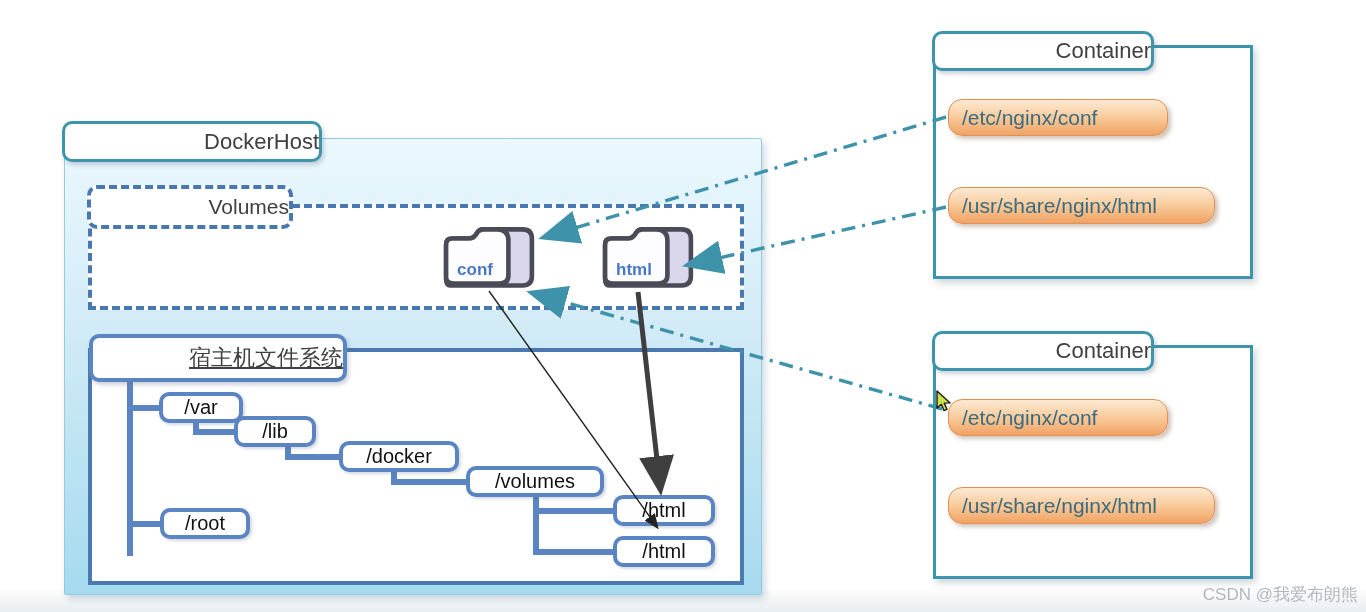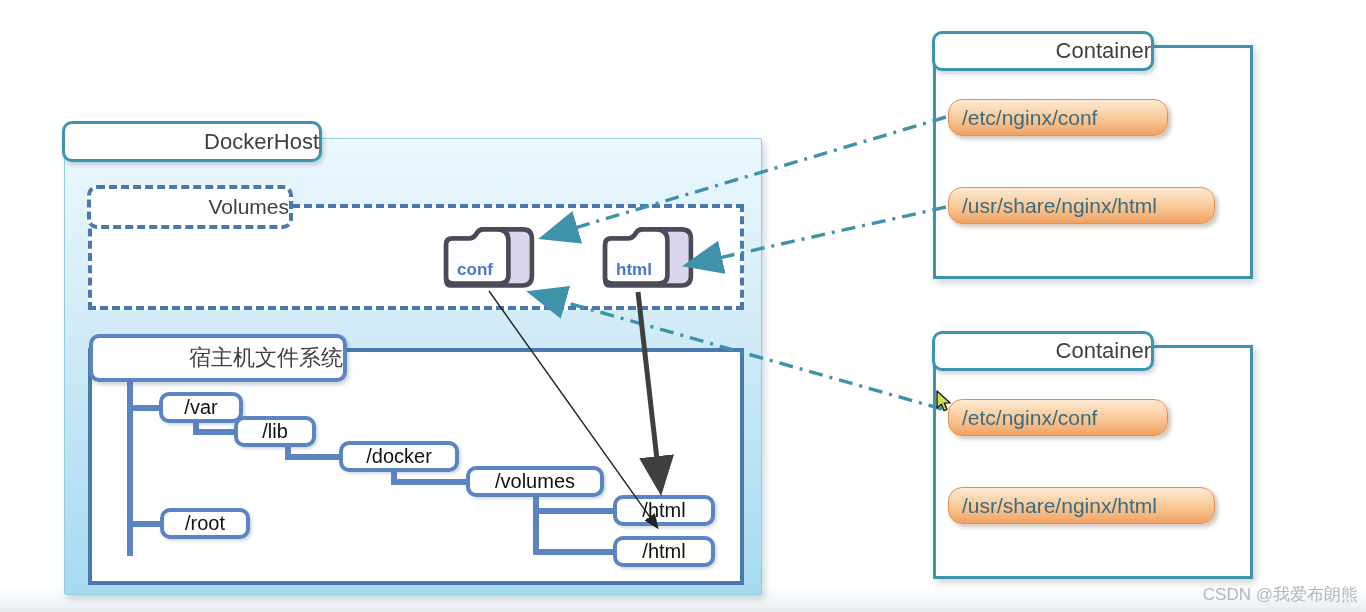--- a/index.html
+++ b/index.html
@@ -12,21 +12,21 @@
   .dockerhost-box{left:64px;top:138px;width:696px;height:455px;
     background:linear-gradient(180deg,#ecf8fe 0%,#cfeaf6 45%,#a6daef 100%);
     border:1px solid #93cbe0;border-radius:2px;
     box-shadow:3px 4px 7px rgba(110,150,170,.35);z-index:1;}
 
   
   .tab-label{background:#fff;display:flex;align-items:center;justify-content:flex-end;
     font-size:22px;color:#404040;border-radius:10px;
     box-shadow:2px 3px 4px rgba(90,110,130,.3);z-index:4;padding-left:48px;}
   .teal-border{border:3px solid #3d95ad;}
-  .blue-solid-border{border:4px solid #5b85c2;}
+  .blue-solid-border{border:4px solid #5b85c2;text-decoration:underline;}
   .blue-dash-border{border:4px dashed #4878b0;}
 
   .dockerhost-label{left:62px;top:121px;width:206px;height:35px;}
 
   
   .volumes-box{left:88px;top:204px;width:648px;height:98px;background:#fff;
     border:4px dashed #4878b0;z-index:2;}
   .volumes-label{left:87px;top:185px;width:150px;height:36px;font-size:21px;
     box-shadow:none;z-index:3;}
 

